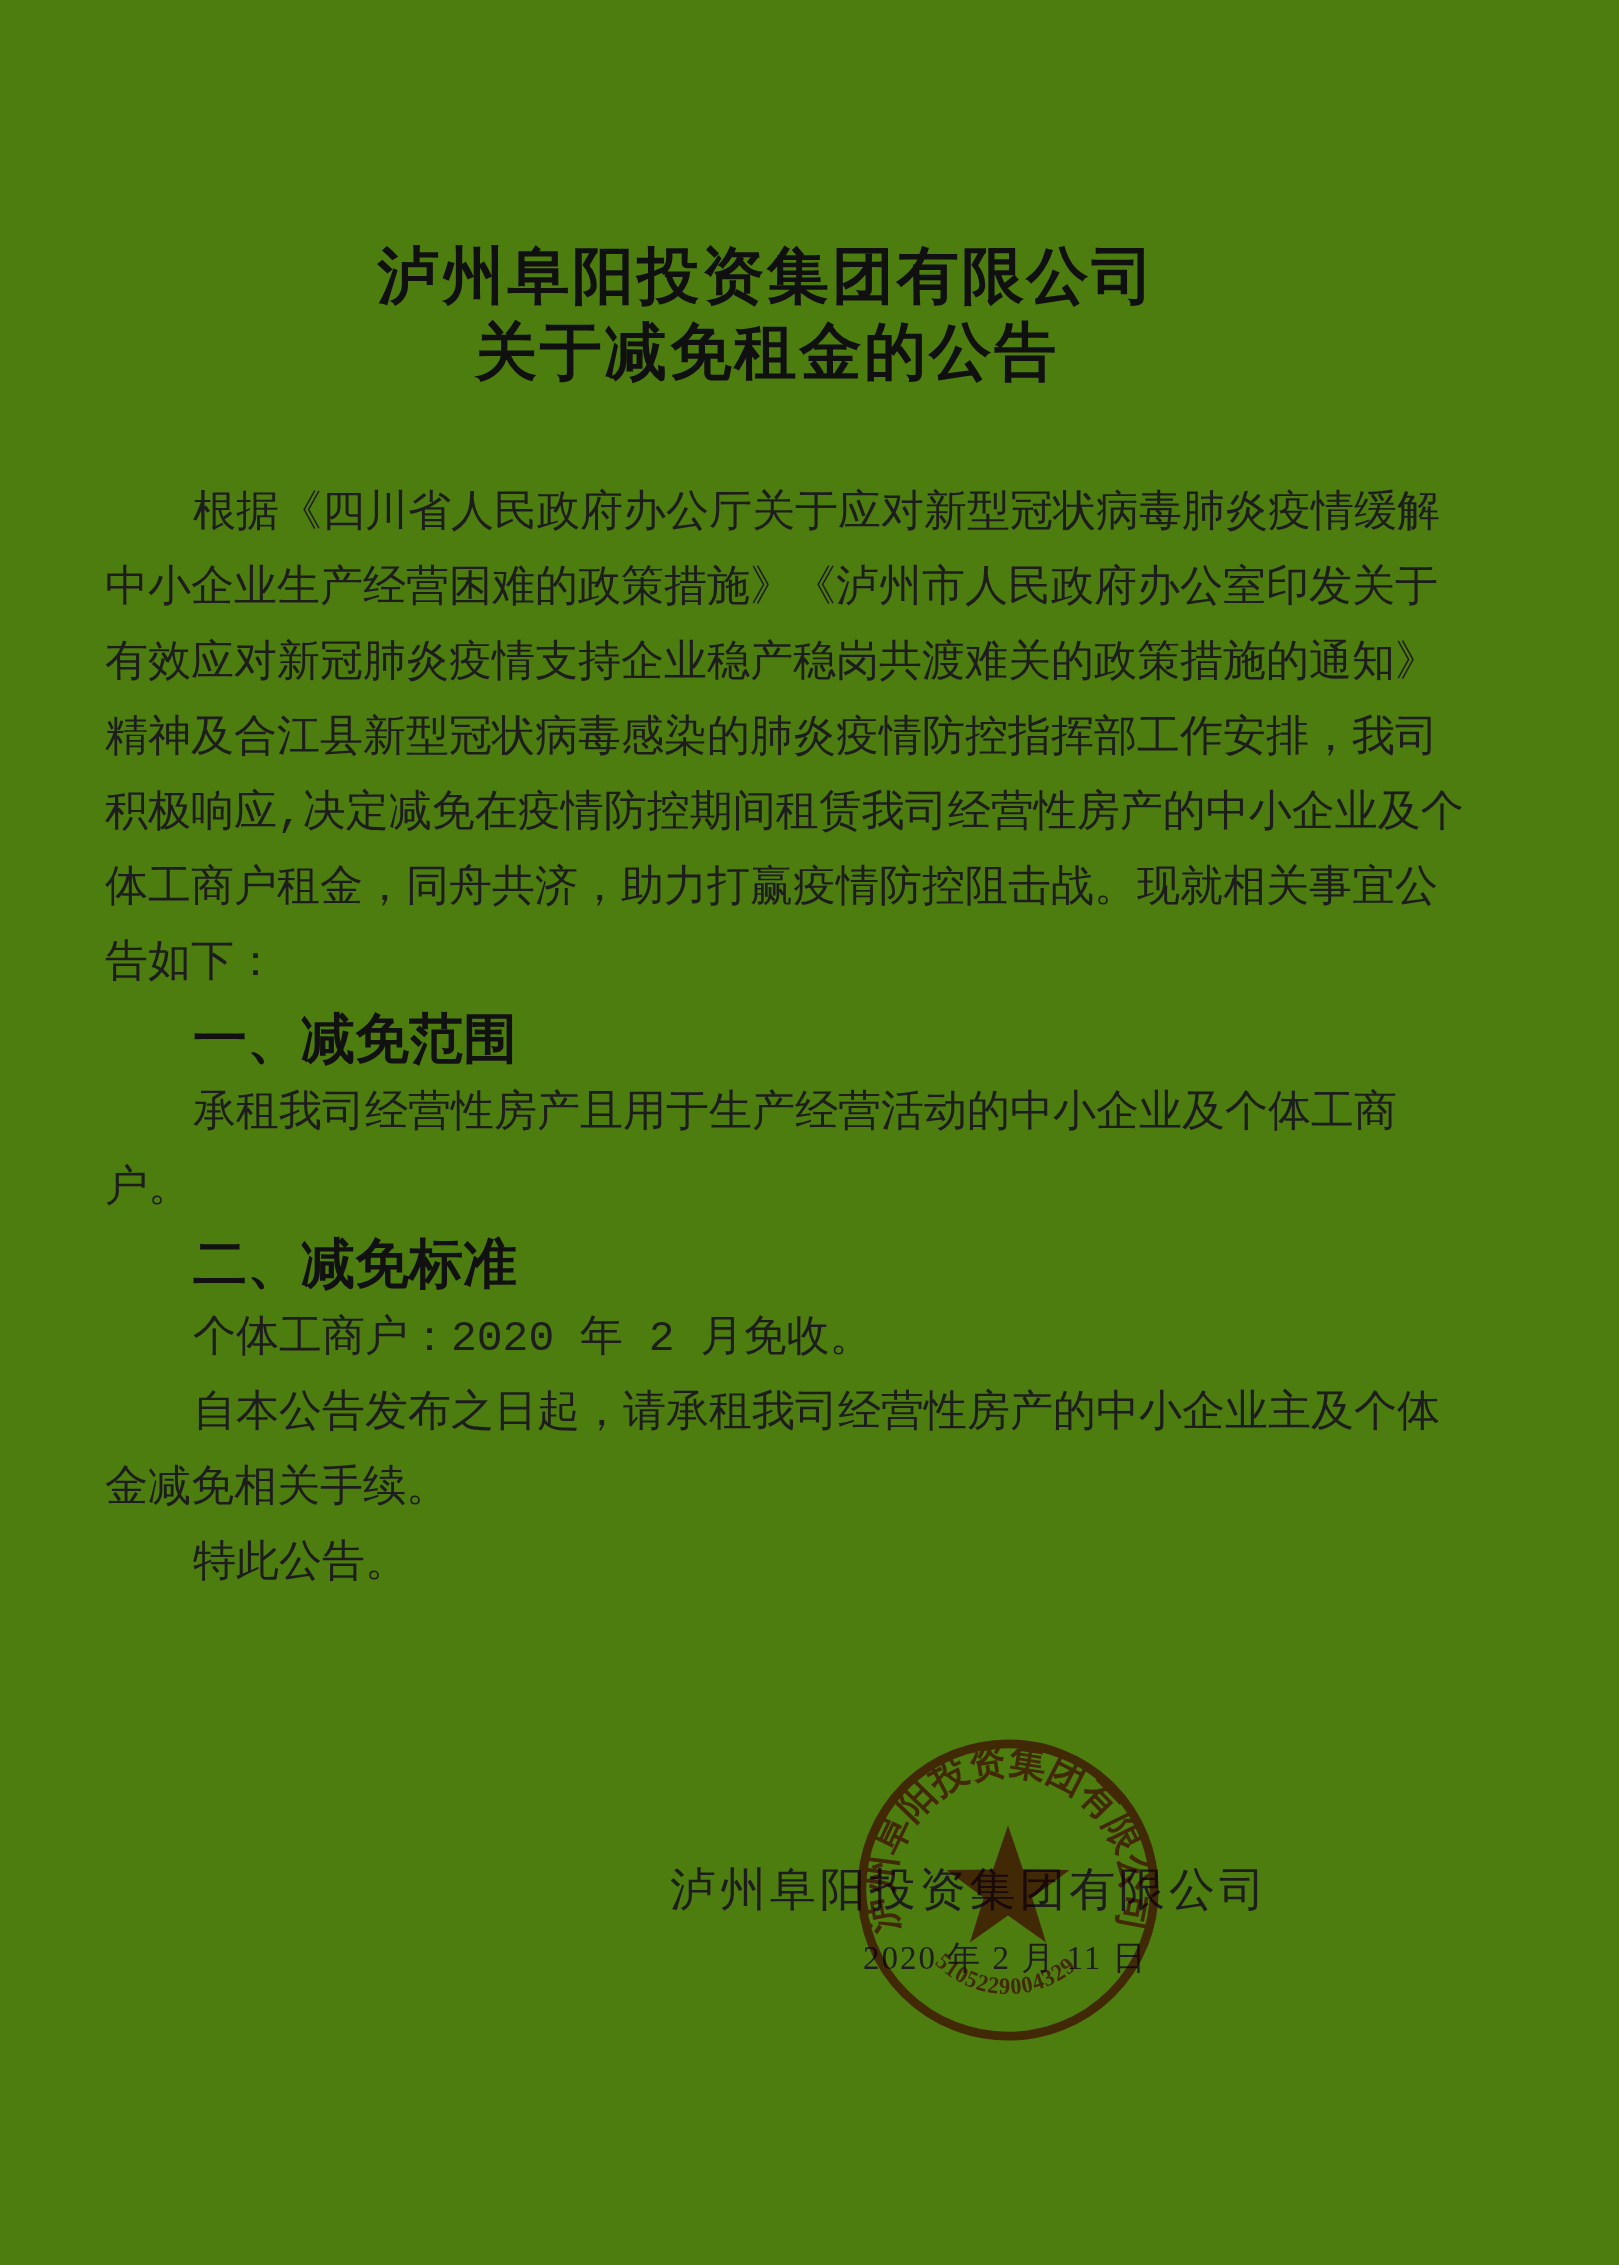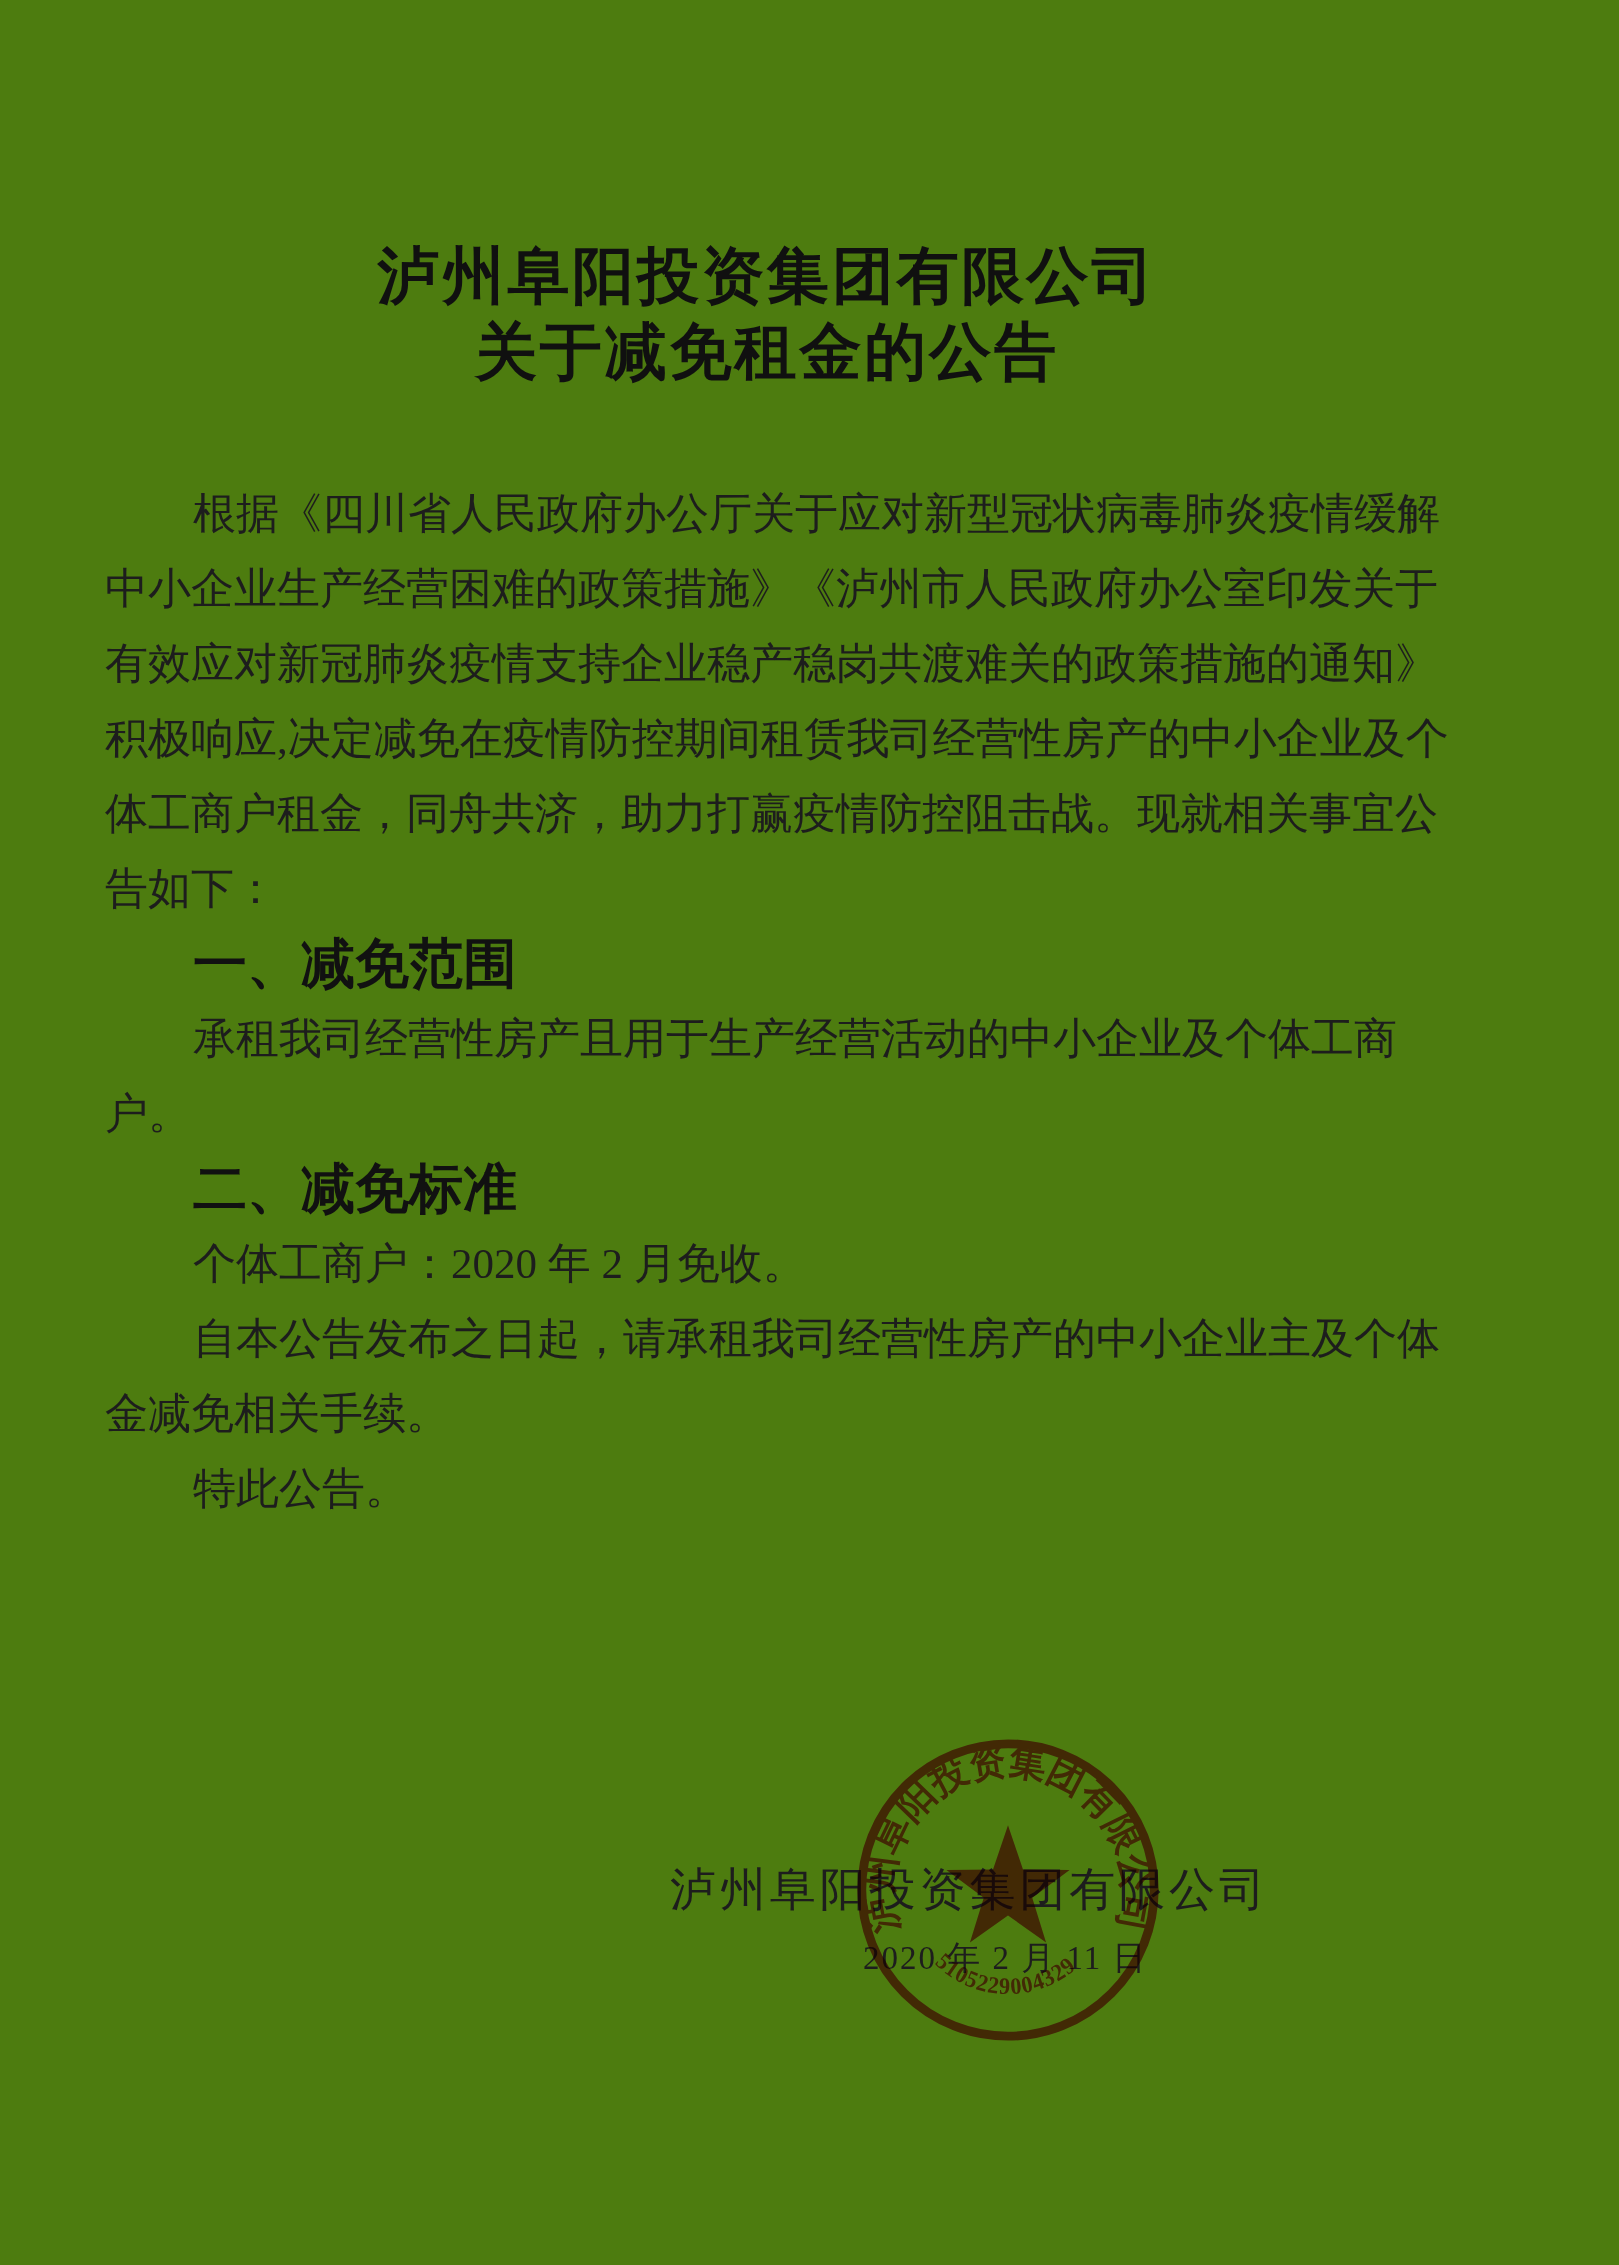--- a/index.html
+++ b/index.html
@@ -31,20 +31,21 @@
     left: 105px;
     width: 1338px;
     top: 476px;
     font-size: 43px;
     line-height: 75px;
     color: #1d1d1d;
   }
   .body-block .line {
     height: 75px;
     white-space: nowrap;
+    font-family: Liberation Mono, monospace;
   }
   .body-block .line.indent { text-indent: 88px; }
   .body-block .line.heading {
     font-family: "Liberation Sans", sans-serif;
     font-weight: bold;
     font-size: 54px;
     color: #111;
   }
   .signature-company {
     position: absolute;
@@ -88,20 +89,21 @@
 
   <div class="title-block">
     <div>泸州阜阳投资集团有限公司</div>
     <div>关于减免租金的公告</div>
   </div>
 
   <div class="body-block">
       <div class="line indent">根据《四川省人民政府办公厅关于应对新型冠状病毒肺炎疫情缓解</div>
       <div class="line">中小企业生产经营困难的政策措施》《泸州市人民政府办公室印发关于</div>
       <div class="line">有效应对新冠肺炎疫情支持企业稳产稳岗共渡难关的政策措施的通知》</div>
+      <div class="line">精神及合江县新型冠状病毒感染的肺炎疫情防控指挥部工作安排，我司</div>
       <div class="line">积极响应,决定减免在疫情防控期间租赁我司经营性房产的中小企业及个</div>
       <div class="line">体工商户租金，同舟共济，助力打赢疫情防控阻击战。现就相关事宜公</div>
       <div class="line">告如下：</div>
       <div class="line indent heading">一、减免范围</div>
       <div class="line indent">承租我司经营性房产且用于生产经营活动的中小企业及个体工商</div>
       <div class="line">户。</div>
       <div class="line indent heading">二、减免标准</div>
       <div class="line indent">个体工商户：2020 年 2 月免收。</div>
       <div class="line indent">自本公告发布之日起，请承租我司经营性房产的中小企业主及个体</div>
       <div class="line">金减免相关手续。</div>

